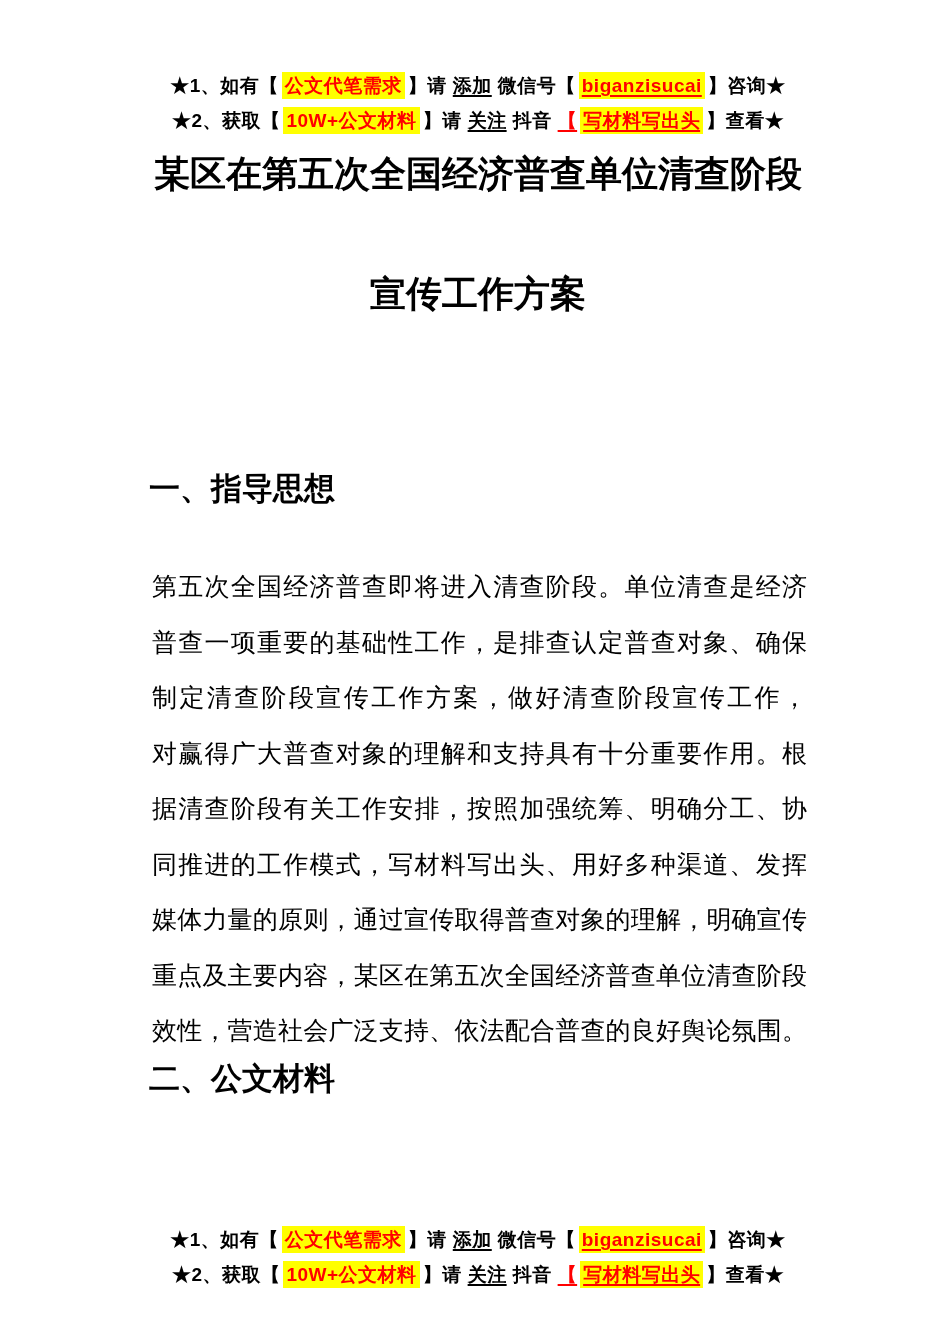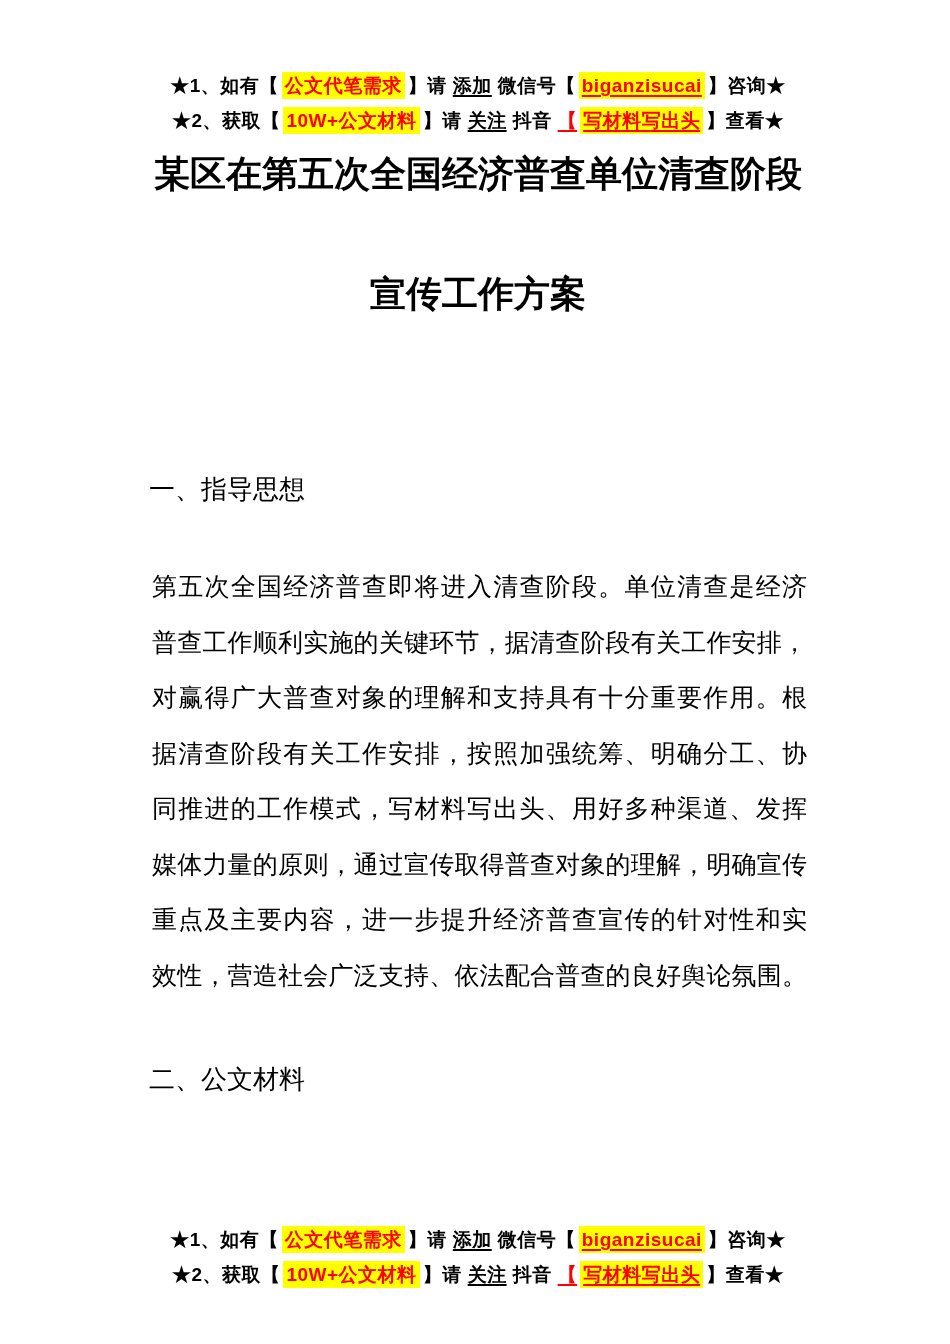--- a/index.html
+++ b/index.html
@@ -30,21 +30,21 @@
     position: absolute; left: 0; width: 100%;
     text-align: center; font-weight: bold;
     font-size: 36px; line-height: 44px;
   }
   .title1 { top: 146px; }
   .title2 { top: 266px; }
 
   
   .heading {
     position: absolute; left: 143px; width: 667px;
-    font-size: 26px; line-height: 40px; font-weight: normal;
+    font-size: 31px; line-height: 40px; font-weight: bold;
   }
   .heading1 { top: 463px; }
   .heading2 { top: 1053px; }
 
   
   .para {
     position: absolute; left: 143px; width: 667px;
     font-size: 25px; font-weight: normal;
   }
   .para .line {
@@ -66,26 +66,27 @@
     <div class="promo-line"><span>★2、获取【</span><span class="red hl">10W+公文材料</span><span>】请</span><span class="u">关注</span><span>抖音</span><span class="red u">【</span><span class="red hl u">写材料写出头</span><span>】查看★</span></div>
   </div>
 
   <div class="title title1">某区在第五次全国经济普查单位清查阶段</div>
   <div class="title title2">宣传工作方案</div>
 
   <div class="heading heading1">一、指导思想</div>
 
   <div class="para para1">
       <div class="line">第五次全国经济普查即将进入清查阶段。单位清查是经济</div>
-      <div class="line">普查工作顺利实施的关键环节，据清查阶段有关工作安排，</div>
+      <div class="line">普查一项重要的基础性工作，是排查认定普查对象、确保</div>
+      <div class="line">制定清查阶段宣传工作方案，做好清查阶段宣传工作，</div>
       <div class="line">对赢得广大普查对象的理解和支持具有十分重要作用。根</div>
       <div class="line">据清查阶段有关工作安排，按照加强统筹、明确分工、协</div>
       <div class="line">同推进的工作模式，写材料写出头、用好多种渠道、发挥</div>
       <div class="line">媒体力量的原则，通过宣传取得普查对象的理解，明确宣传</div>
-      <div class="line">重点及主要内容，进一步提升经济普查宣传的针对性和实</div>
+      <div class="line">重点及主要内容，某区在第五次全国经济普查单位清查阶段</div>
       <div class="line">效性，营造社会广泛支持、依法配合普查的良好舆论氛围。</div>
     </div>
 
   <div class="heading heading2">二、公文材料</div>
 
 
   <div class="promo promo-bottom">
     <div class="promo-line"><span>★1、如有【</span><span class="red hl">公文代笔需求</span><span>】请</span><span class="u">添加</span><span>微信号【</span><span class="red hl u">biganzisucai</span><span>】咨询★</span></div>
     <div class="promo-line"><span>★2、获取【</span><span class="red hl">10W+公文材料</span><span>】请</span><span class="u">关注</span><span>抖音</span><span class="red u">【</span><span class="red hl u">写材料写出头</span><span>】查看★</span></div>
   </div>

